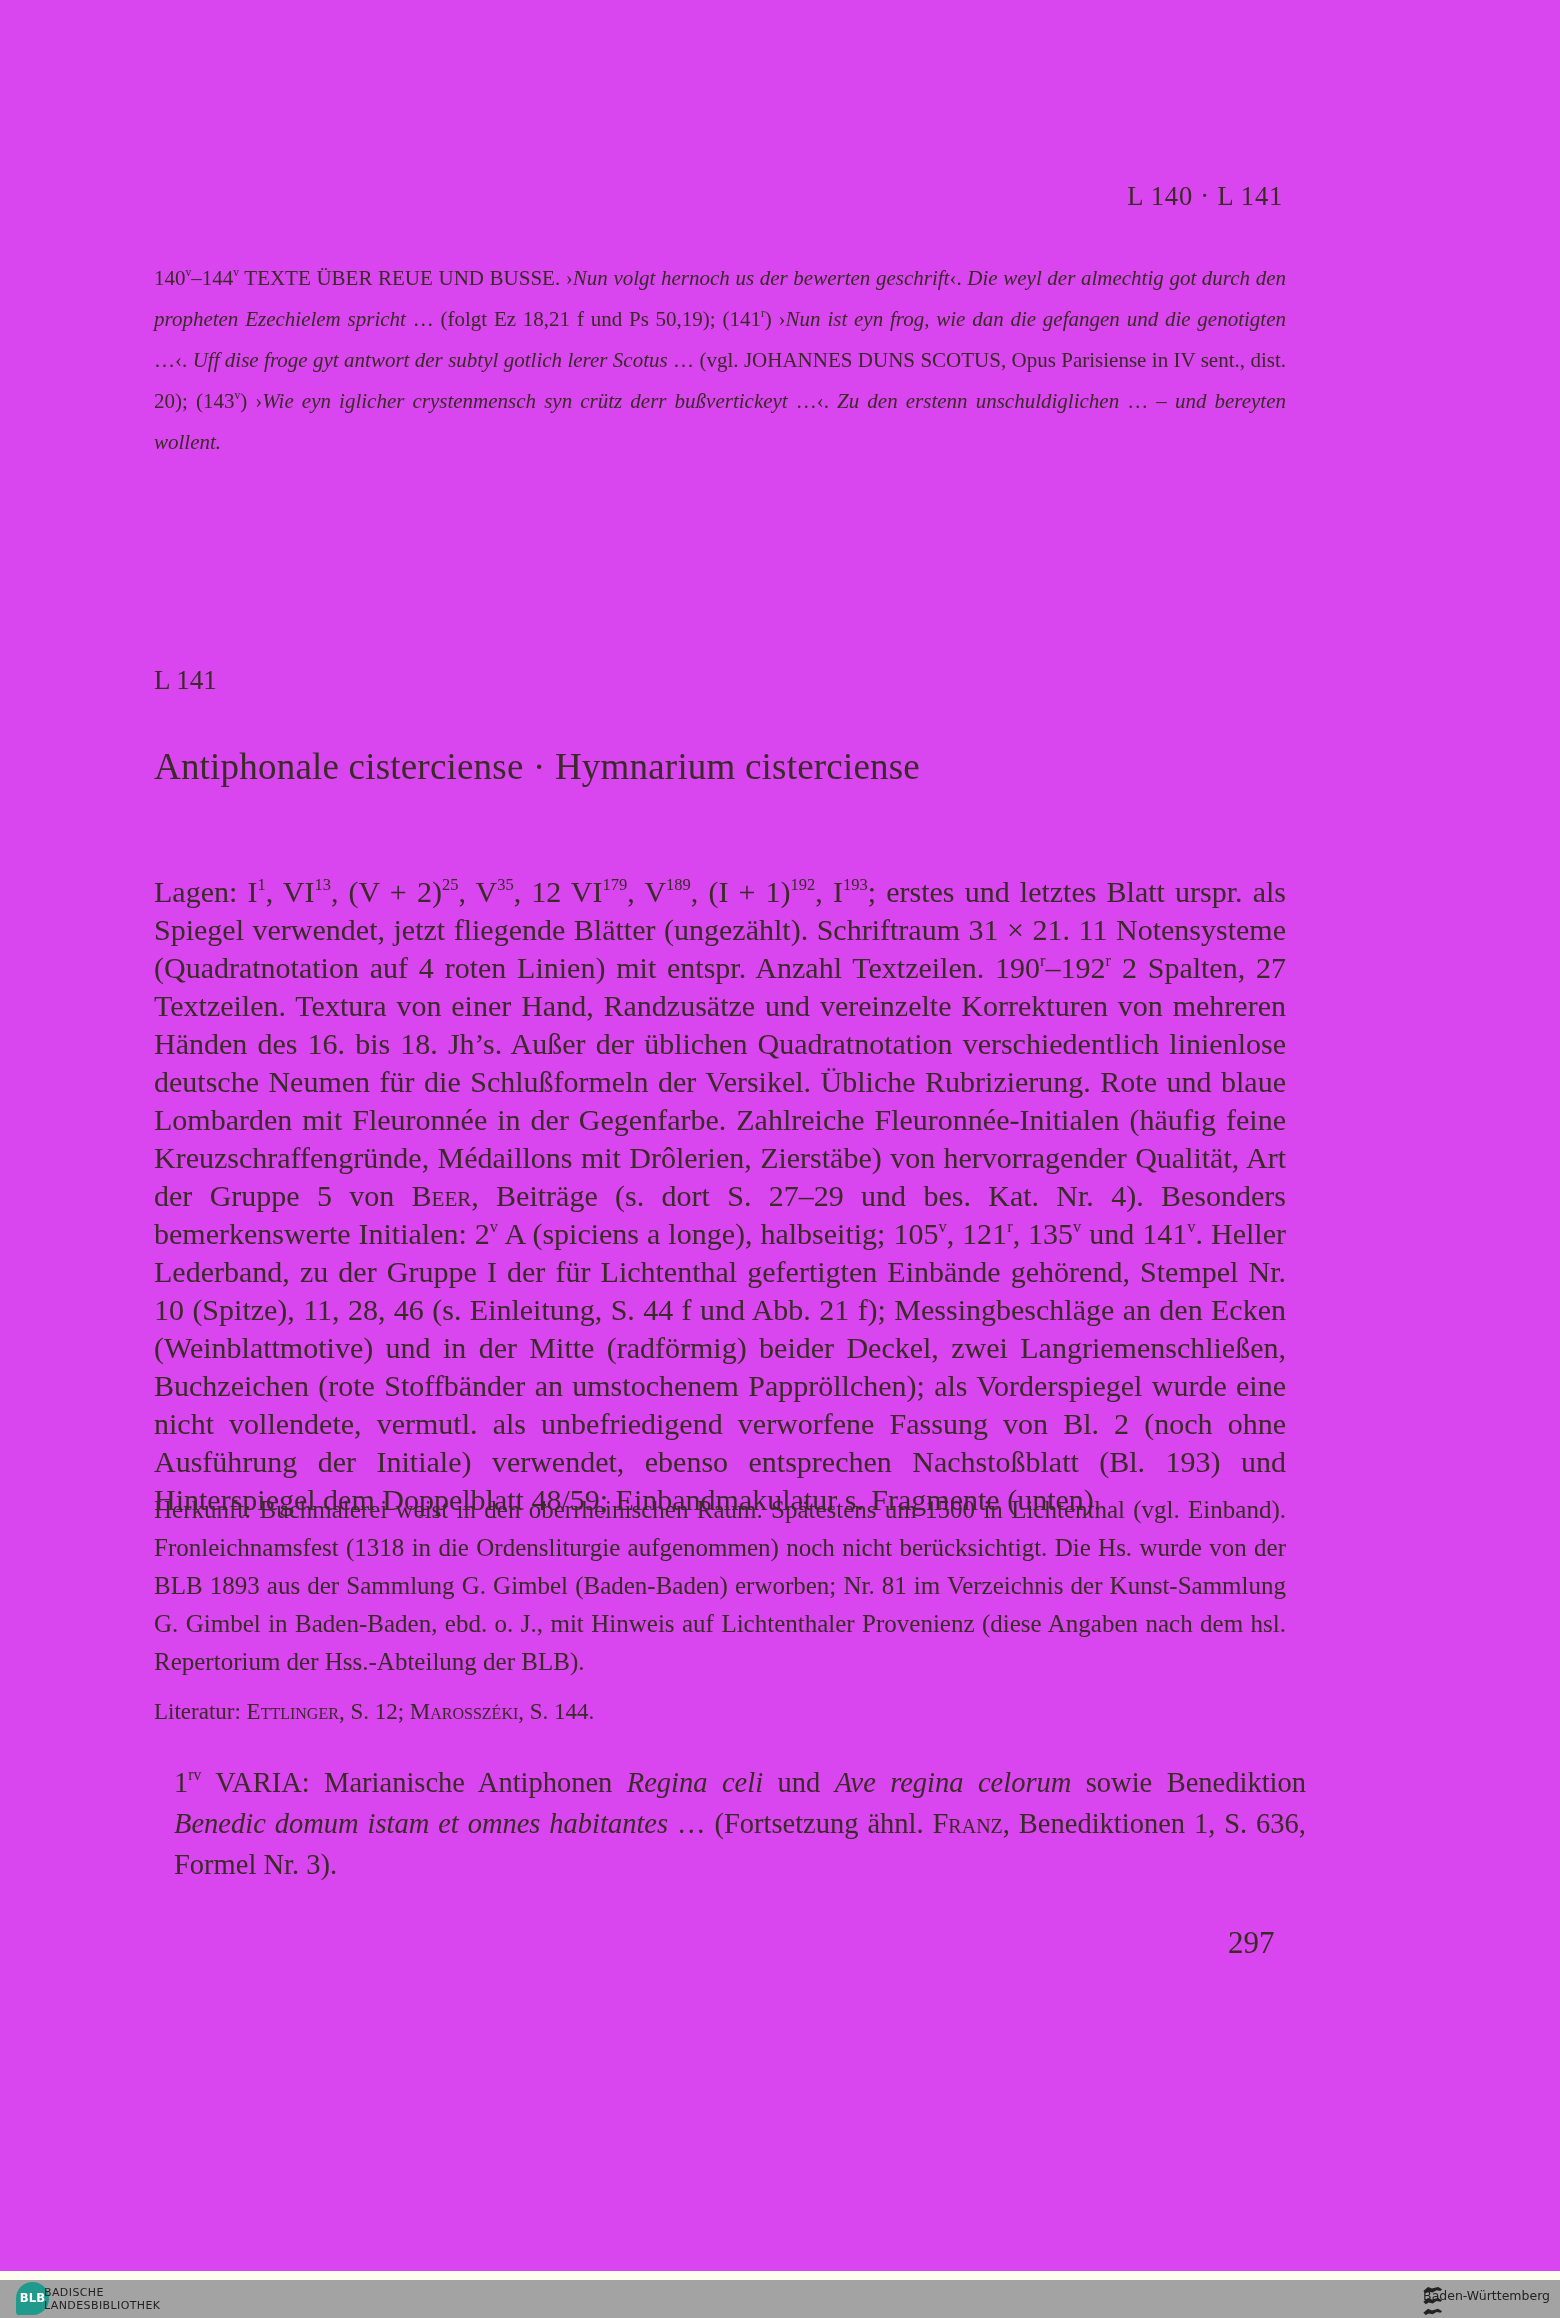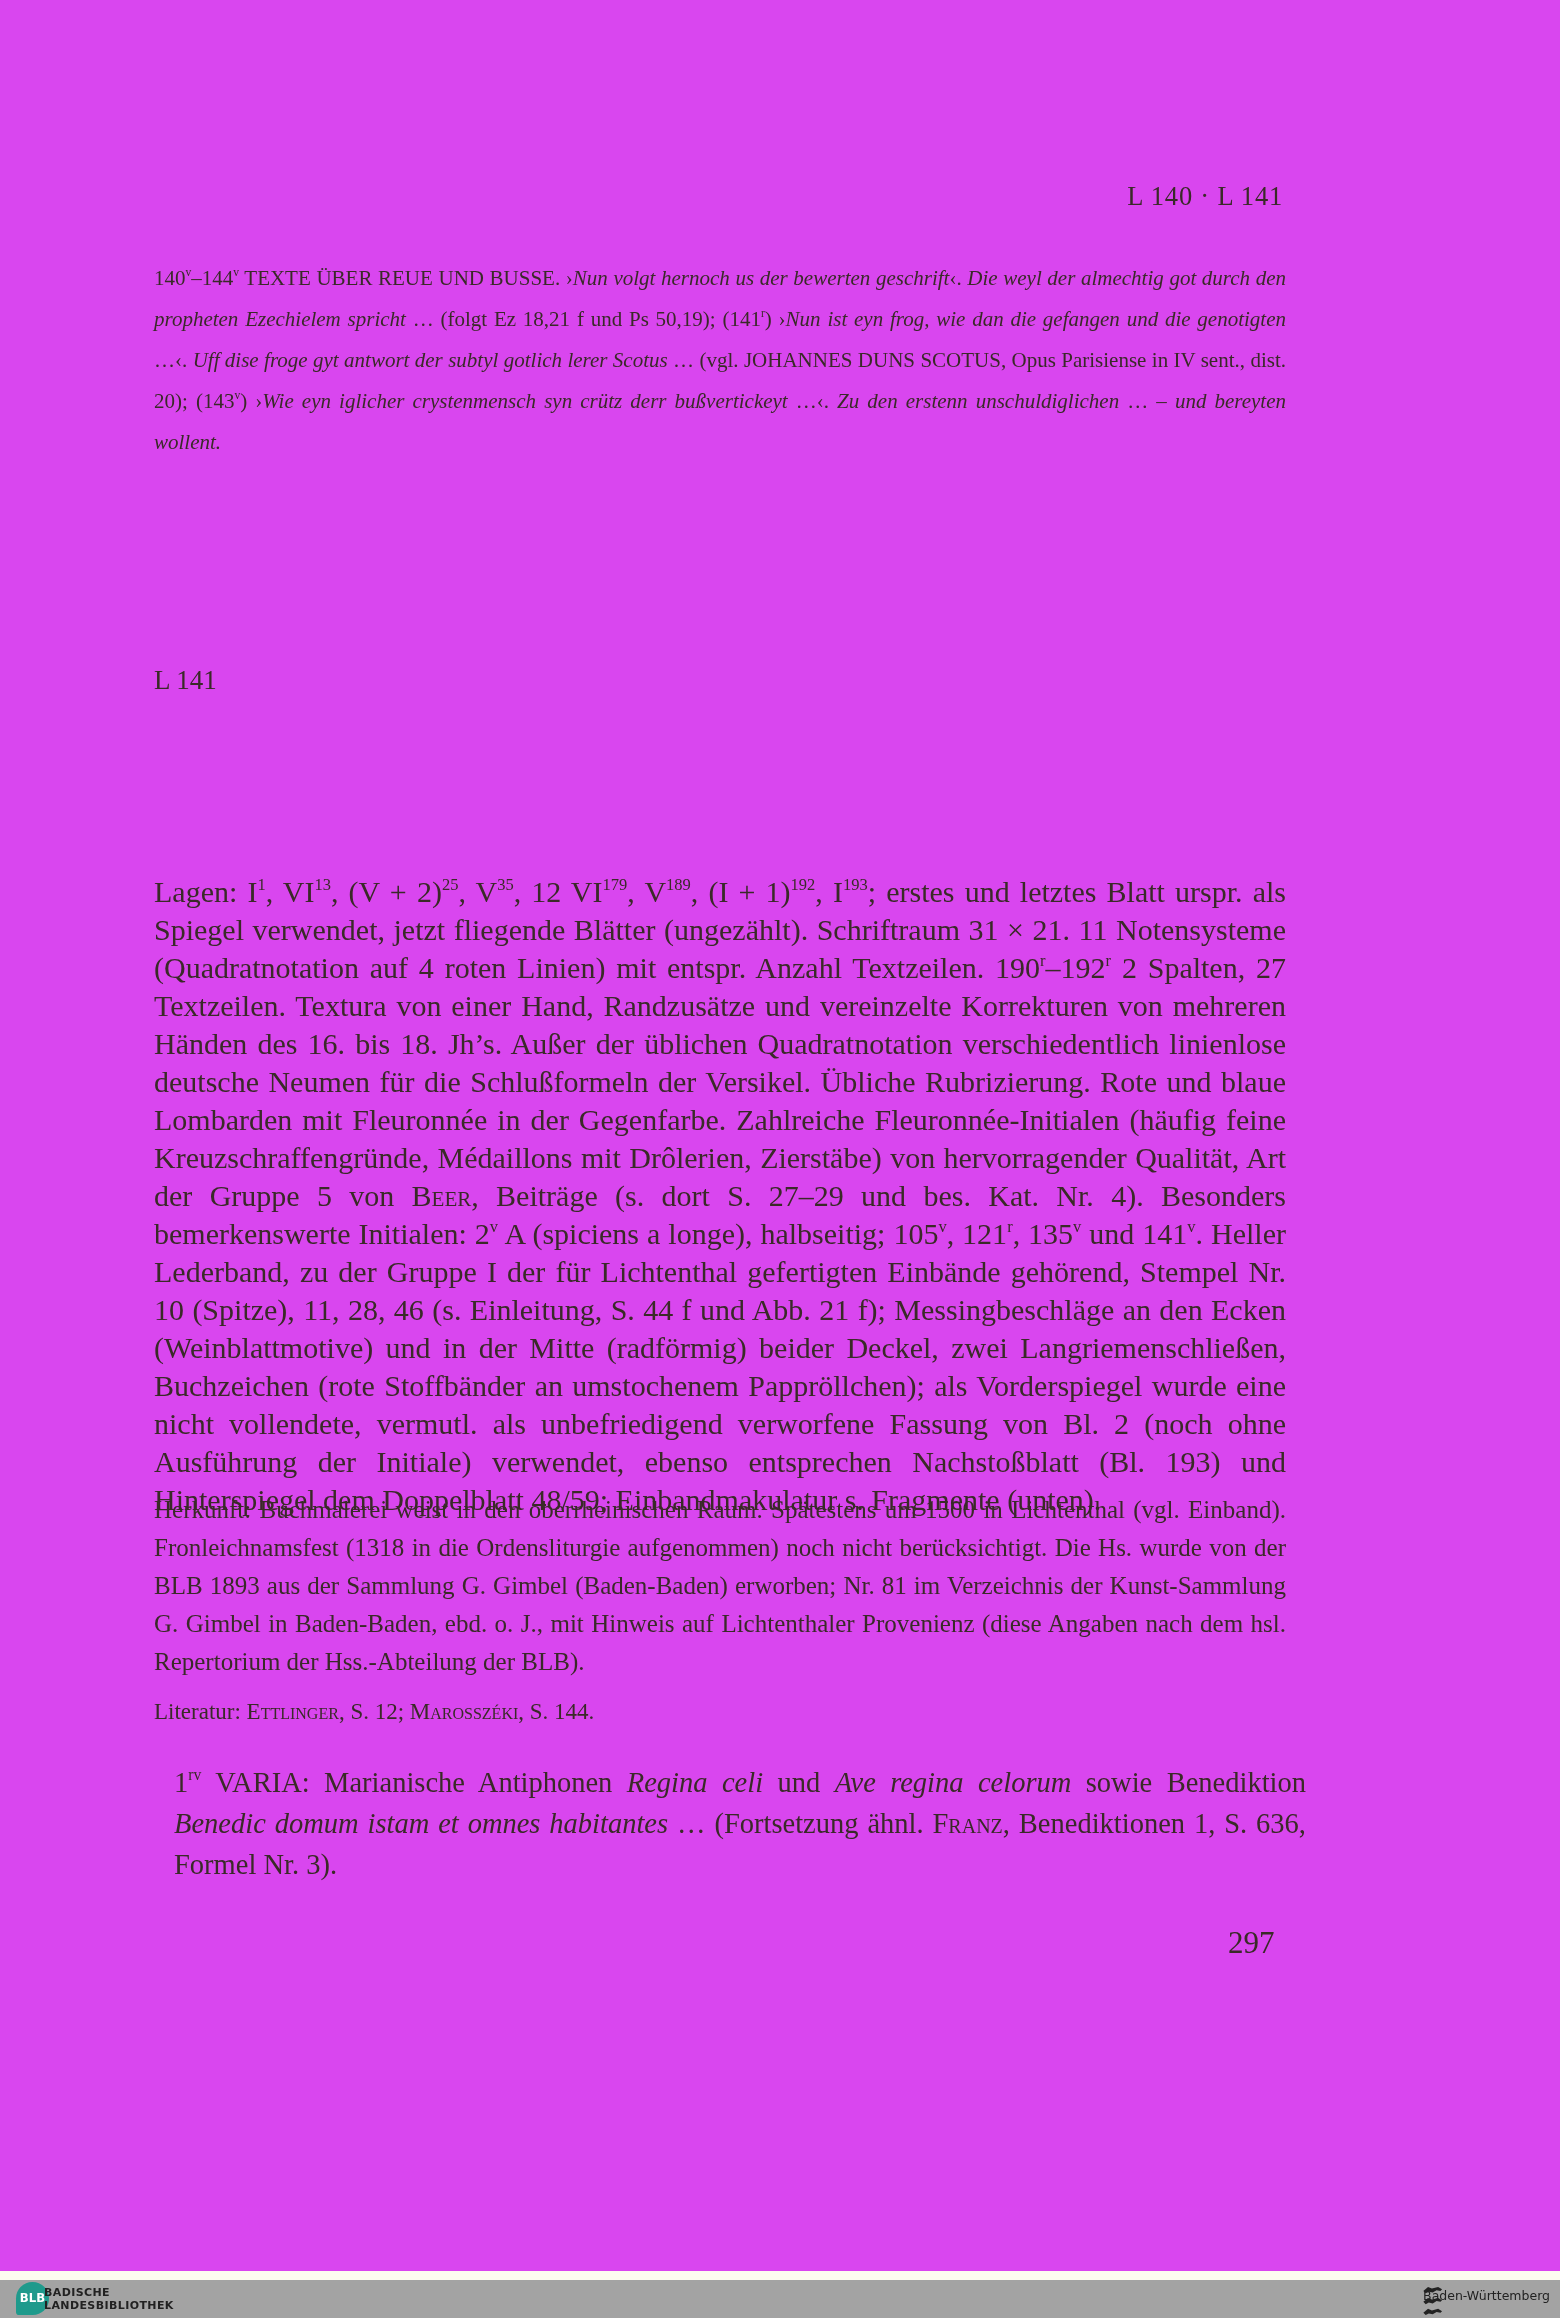--- a/index.html
+++ b/index.html
@@ -113,21 +113,21 @@
       font-weight: bold;
       font-size: 11.7px;
       text-align: center;
       line-height: 33px;
     }
     .blb-name {
       position: absolute;
       left: 44px;
       top: 6.2px;
       font-size: 11px;
-      font-weight: bold;
+      font-weight: normal;
       line-height: 13.3px;
       color: #222;
       letter-spacing: 0.4px;
     }
     .bw {
       position: absolute;
       right: 11px;
       top: 7.8px;
       font-size: 12.5px;
       color: #222;
@@ -144,20 +144,21 @@
 <body>
 
 <div class="page">
 
   <div class="running-head">L 140 · L 141</div>
 
   <div class="block p1"><span>140</span><sup>v</sup><span>–144</span><sup>v</sup><span> TEXTE ÜBER REUE UND BUSSE. ›</span><i>Nun volgt hernoch us der bewerten geschrift</i><span>‹. </span><i>Die weyl der almechtig got durch den propheten Ezechielem spricht</i><span> … (folgt Ez 18,21 f und Ps 50,19); (141</span><sup>r</sup><span>) ›</span><i>Nun ist eyn frog, wie dan die gefangen und die genotigten</i><span> …‹. </span><i>Uff dise froge gyt antwort der subtyl gotlich lerer Scotus</i><span> … (vgl. JOHANNES DUNS SCOTUS, Opus Parisiense in IV sent., dist. 20); (143</span><sup>v</sup><span>) ›</span><i>Wie eyn iglicher crystenmensch syn crütz derr bußvertickeyt</i><span> …‹. </span><i>Zu den erstenn unschuldiglichen</i><span> … – </span><i>und bereyten wollent.</i></div>
 
   <div class="entry-no">L 141</div>
 
+  <div class="entry-title">Antiphonale cisterciense · Hymnarium cisterciense</div>
 
 
   <div class="block desc"><span>Lagen: I</span><sup>1</sup><span>, VI</span><sup>13</sup><span>, (V + 2)</span><sup>25</sup><span>, V</span><sup>35</sup><span>, 12 VI</span><sup>179</sup><span>, V</span><sup>189</sup><span>, (I + 1)</span><sup>192</sup><span>, I</span><sup>193</sup><span>; erstes und letztes Blatt urspr. als Spiegel verwendet, jetzt fliegende Blätter (ungezählt). Schriftraum 31 × 21. 11 Notensysteme (Quadratnotation auf 4 roten Linien) mit entspr. Anzahl Textzeilen. 190</span><sup>r</sup><span>–192</span><sup>r</sup><span> 2 Spalten, 27 Textzeilen. Textura von einer Hand, Randzusätze und vereinzelte Korrekturen von mehreren Händen des 16. bis 18. Jh’s. Außer der üblichen Quadratnotation verschiedentlich linienlose deutsche Neumen für die Schlußformeln der Versikel. Übliche Rubrizierung. Rote und blaue Lombarden mit Fleuronnée in der Gegenfarbe. Zahlreiche Fleuronnée-Initialen (häufig feine Kreuzschraffengründe, Médaillons mit Drôlerien, Zierstäbe) von hervorragender Qualität, Art der Gruppe 5 von </span><span class="sc">Beer</span><span>, Beiträge (s. dort S. 27–29 und bes. Kat. Nr. 4). Besonders bemerkenswerte Initialen: 2</span><sup>v</sup><span> A (spiciens a longe), halbseitig; 105</span><sup>v</sup><span>, 121</span><sup>r</sup><span>, 135</span><sup>v</sup><span> und 141</span><sup>v</sup><span>. Heller Lederband, zu der Gruppe I der für Lichtenthal gefertigten Einbände gehörend, Stempel Nr. 10 (Spitze), 11, 28, 46 (s. Einleitung, S. 44 f und Abb. 21 f); Messingbeschläge an den Ecken (Weinblattmotive) und in der Mitte (radförmig) beider Deckel, zwei Langriemenschließen, Buchzeichen (rote Stoffbänder an umstochenem Pappröllchen); als Vorderspiegel wurde eine nicht vollendete, vermutl. als unbefriedigend verworfene Fassung von Bl. 2 (noch ohne Ausführung der Initiale) verwendet, ebenso entsprechen Nachstoßblatt (Bl. 193) und Hinterspiegel dem Doppelblatt 48/59; Einbandmakulatur s. Fragmente (unten).</span></div>
 
   <div class="block herkunft">Herkunft: Buchmalerei weist in den oberrheinischen Raum. Spätestens um 1500 in Lichtenthal (vgl. Einband). Fronleichnamsfest (1318 in die Ordensliturgie aufgenommen) noch nicht berücksichtigt. Die Hs. wurde von der BLB 1893 aus der Sammlung G. Gimbel (Baden-Baden) erworben; Nr. 81 im Verzeichnis der Kunst-Sammlung G. Gimbel in Baden-Baden, ebd. o. J., mit Hinweis auf Lichtenthaler Provenienz (diese Angaben nach dem hsl. Repertorium der Hss.-Abteilung der BLB).</div>
 
   <div class="lit"><span>Literatur: </span><span class="sc">Ettlinger</span><span>, S. 12; </span><span class="sc">Marosszéki</span><span>, S. 144.</span></div>
 
   <div class="block varia vp"><span>1</span><sup>rv</sup><span> VARIA: Marianische Antiphonen </span><i>Regina celi</i><span> und </span><i>Ave regina celorum</i><span> sowie Benediktion </span><i>Benedic domum istam et omnes habitantes</i><span> … (Fortsetzung ähnl. </span><span class="sc">Franz</span><span>, Benediktionen 1, S. 636, Formel Nr. 3).</span></div>
 

